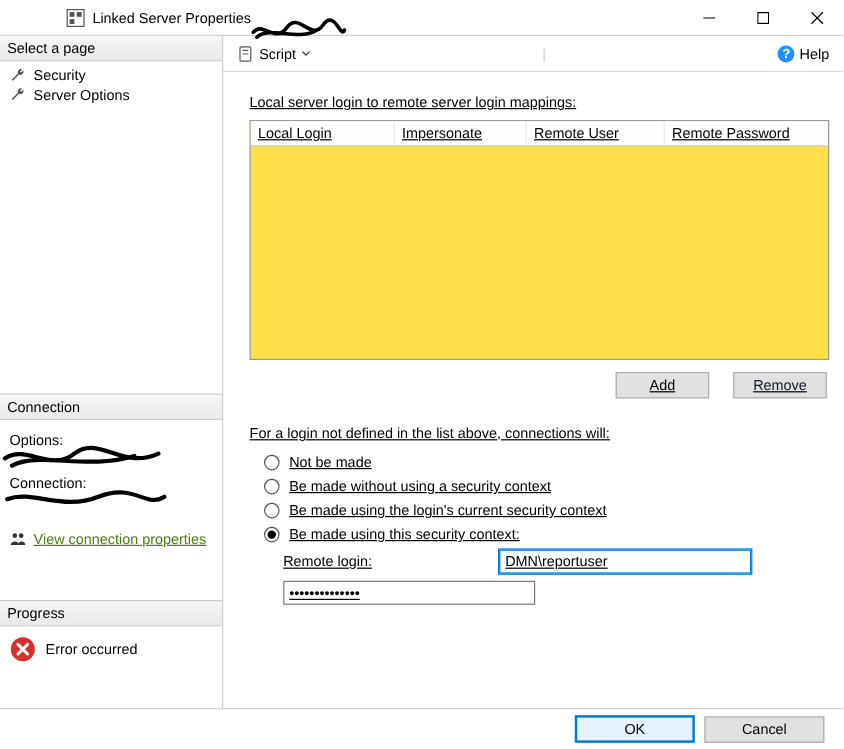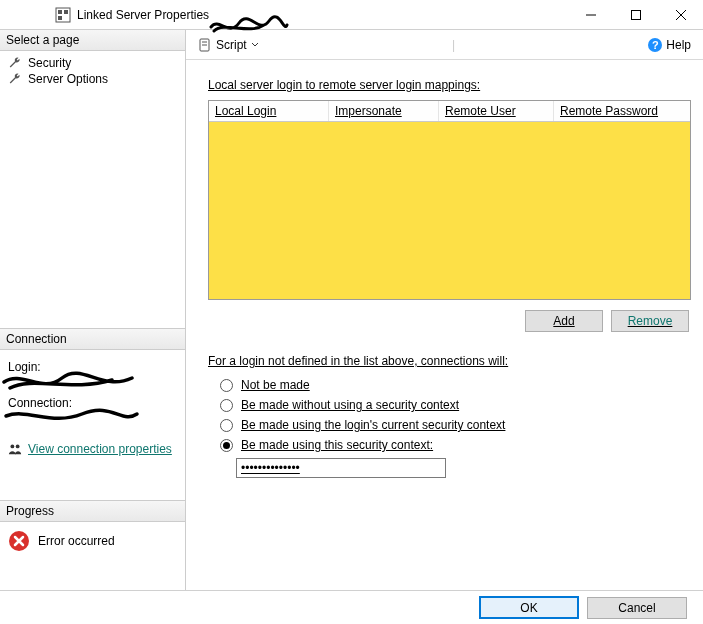--- a/index.html
+++ b/index.html
@@ -22,43 +22,43 @@
   .section-hdr { background:linear-gradient(#f6f6f6,#e9e9e9); border-top:1px solid #ccc; border-bottom:1px solid #ccc; padding:3px 6px; font-weight:normal; font-size:12px; }
   .section-hdr:first-child { border-top:none; }
   .pages { padding:4px 0 10px 0; flex:0 0 auto; }
   .page-item { display:flex; align-items:center; gap:6px; padding:1px 6px 1px 8px; }
   .wrench { width:14px; height:14px; }
   .spacer-pages { flex:1; }
 
   .conn-body { padding:6px 8px 4px 8px; position:relative; }
   .conn-label { margin-top:4px; }
   .conn-link-row { display:flex; align-items:center; gap:6px; margin-top:14px; }
-  .conn-link { color:#0f766e; text-decoration:underline; cursor:pointer; }
+  .conn-link { color:#4d7c0f; text-decoration:underline; cursor:pointer; }
   .people-icon { width:14px; height:14px; }
 
   .progress-body { padding:8px; display:flex; align-items:center; gap:8px; }
   .err-icon { width:22px; height:22px; }
 
   
   .right { flex:1; display:flex; flex-direction:column; }
   .toolbar { height:30px; border-bottom:1px solid #d9d9d9; display:flex; align-items:center; padding:0 8px; gap:4px;justify-content:space-between; }
   .tool { display:flex; align-items:center; gap:4px; padding:2px 4px; }
   .script-icon { width:14px; height:14px; }
   .help-icon { width:14px; height:14px; border-radius:50%; background:#1e90ff; color:#fff; font-weight:bold; font-size:11px; display:flex; align-items:center; justify-content:center; }
 
   .content { flex:1; padding:18px 12px 8px 22px; position:relative;text-decoration:underline; }
   .map-label { margin-bottom:8px; }
   .grid { border:1px solid #9a9a9a; background:#fde047; height:200px; }
   .grid-head { display:flex; border-bottom:1px solid #c9c9c9; }
   .gh { padding:3px 6px; font-size:12px; border-right:1px solid #e5e5e5; background:#fefefe; }
   .gh1{width:120px}.gh2{width:110px}.gh3{width:115px}.gh4{flex:1;border-right:none}
 
-  .btnrow { display:flex; justify-content:flex-end; gap:8px; margin:10px 2px 0 0; }
+  .btnrow { display:flex; justify-content:flex-end; gap:20px; margin:10px 2px 0 0; }
   .btn { width:78px; height:22px; border:1px solid #adadad; background:#e1e1e1; font-size:12px; display:flex; align-items:center; justify-content:center; }
-  .btn.disabled { color:#0f766e; }
+  .btn.disabled { color:#0f172a; }
 
   .opts-label { margin:22px 0 10px 0; }
   .radio-group { padding-left:12px; }
   .radio-row { display:flex; align-items:center; gap:8px; margin:6px 0; }
   .radio { width:13px; height:13px; border:1px solid #555; border-radius:50%; display:flex; align-items:center; justify-content:center; background:#fff; }
   .radio.sel::after { content:""; width:7px; height:7px; background:#000; border-radius:50%; }
 
   .cred { display:flex; align-items:center; margin:6px 0 0 28px; }
   .cred-label { width:180px; }
   .cred input { width:210px; height:20px; border:1px solid #7a7a7a; font-size:12px; padding:0 4px; }
@@ -125,21 +125,21 @@
         <svg class="wrench" viewBox="0 0 16 16">
             <path d="M13 3a3 3 0 0 1-4 4L3 13l-1-1 6-6a3 3 0 0 1 4-4l-2 2 1 1z" fill="#555"></path>
           </svg>
         <span>Server Options</span>
       </div>
     </div>
     <div class="spacer-pages"></div>
 
     <div class="section-hdr">Connection</div>
     <div class="conn-body">
-      <div class="conn-label">Login:</div>
+      <div class="conn-label">Options:</div>
       <div class="redact">
         <svg width="140" height="26" viewBox="0 0 140 26">
             <path d="M2 12 C 20 0, 40 24, 60 8 S 100 22, 130 8 M8 18 C 30 6, 70 22, 110 10" stroke="#000" stroke-width="3.5" fill="none" stroke-linecap="round"></path>
           </svg>
       </div>
       <div class="conn-label">Connection:</div>
       <div class="redact">
         <svg width="140" height="22" viewBox="0 0 140 22">
             <path d="M4 10 C 25 2, 50 20, 80 8 S 120 18, 135 8" stroke="#000" stroke-width="3.5" fill="none" stroke-linecap="round"></path>
           </svg>
@@ -216,20 +216,24 @@
           <span class="radio"></span>
           <span>Be made using the login's current security context</span>
         </div>
         <div class="radio-row">
           <span class="radio sel"></span>
           <span>Be made using this security context:</span>
         </div>
       </div>
 
       <div class="cred">
+        <span class="cred-label">Remote login:</span>
+        <input class="focus" value="DMN\reportuser" style="">
+      </div>
+      <div class="cred">
         <input type="password" value="••••••••••••••" style="">
       </div>
     </div>
   </div>
 </div>
 
 <div class="footer">
   <div class="fbtn primary">OK</div>
   <div class="fbtn">Cancel</div>
 </div>

